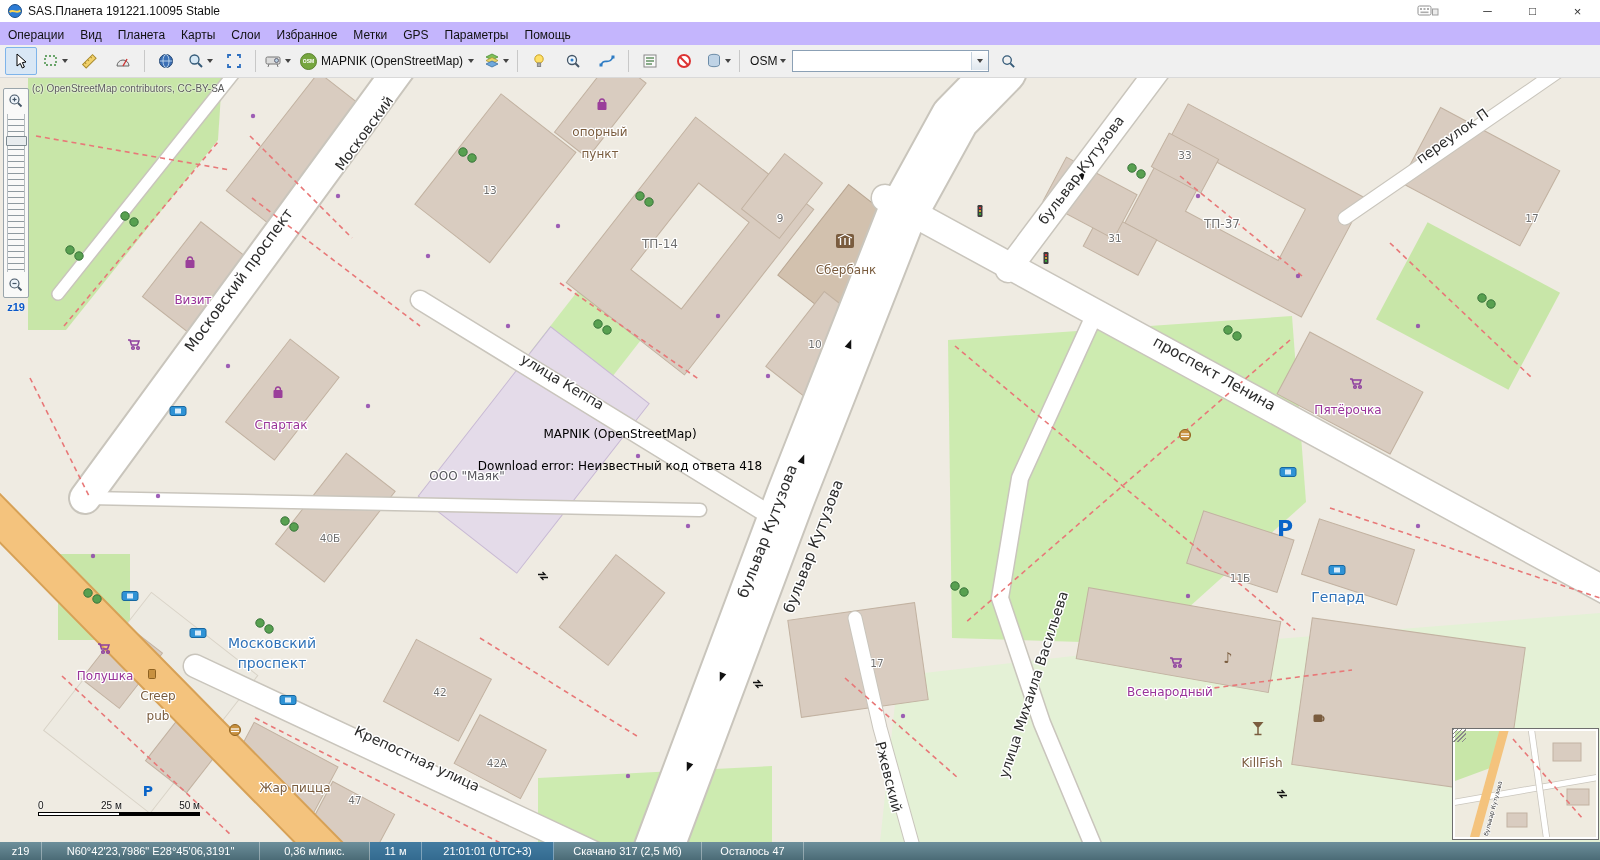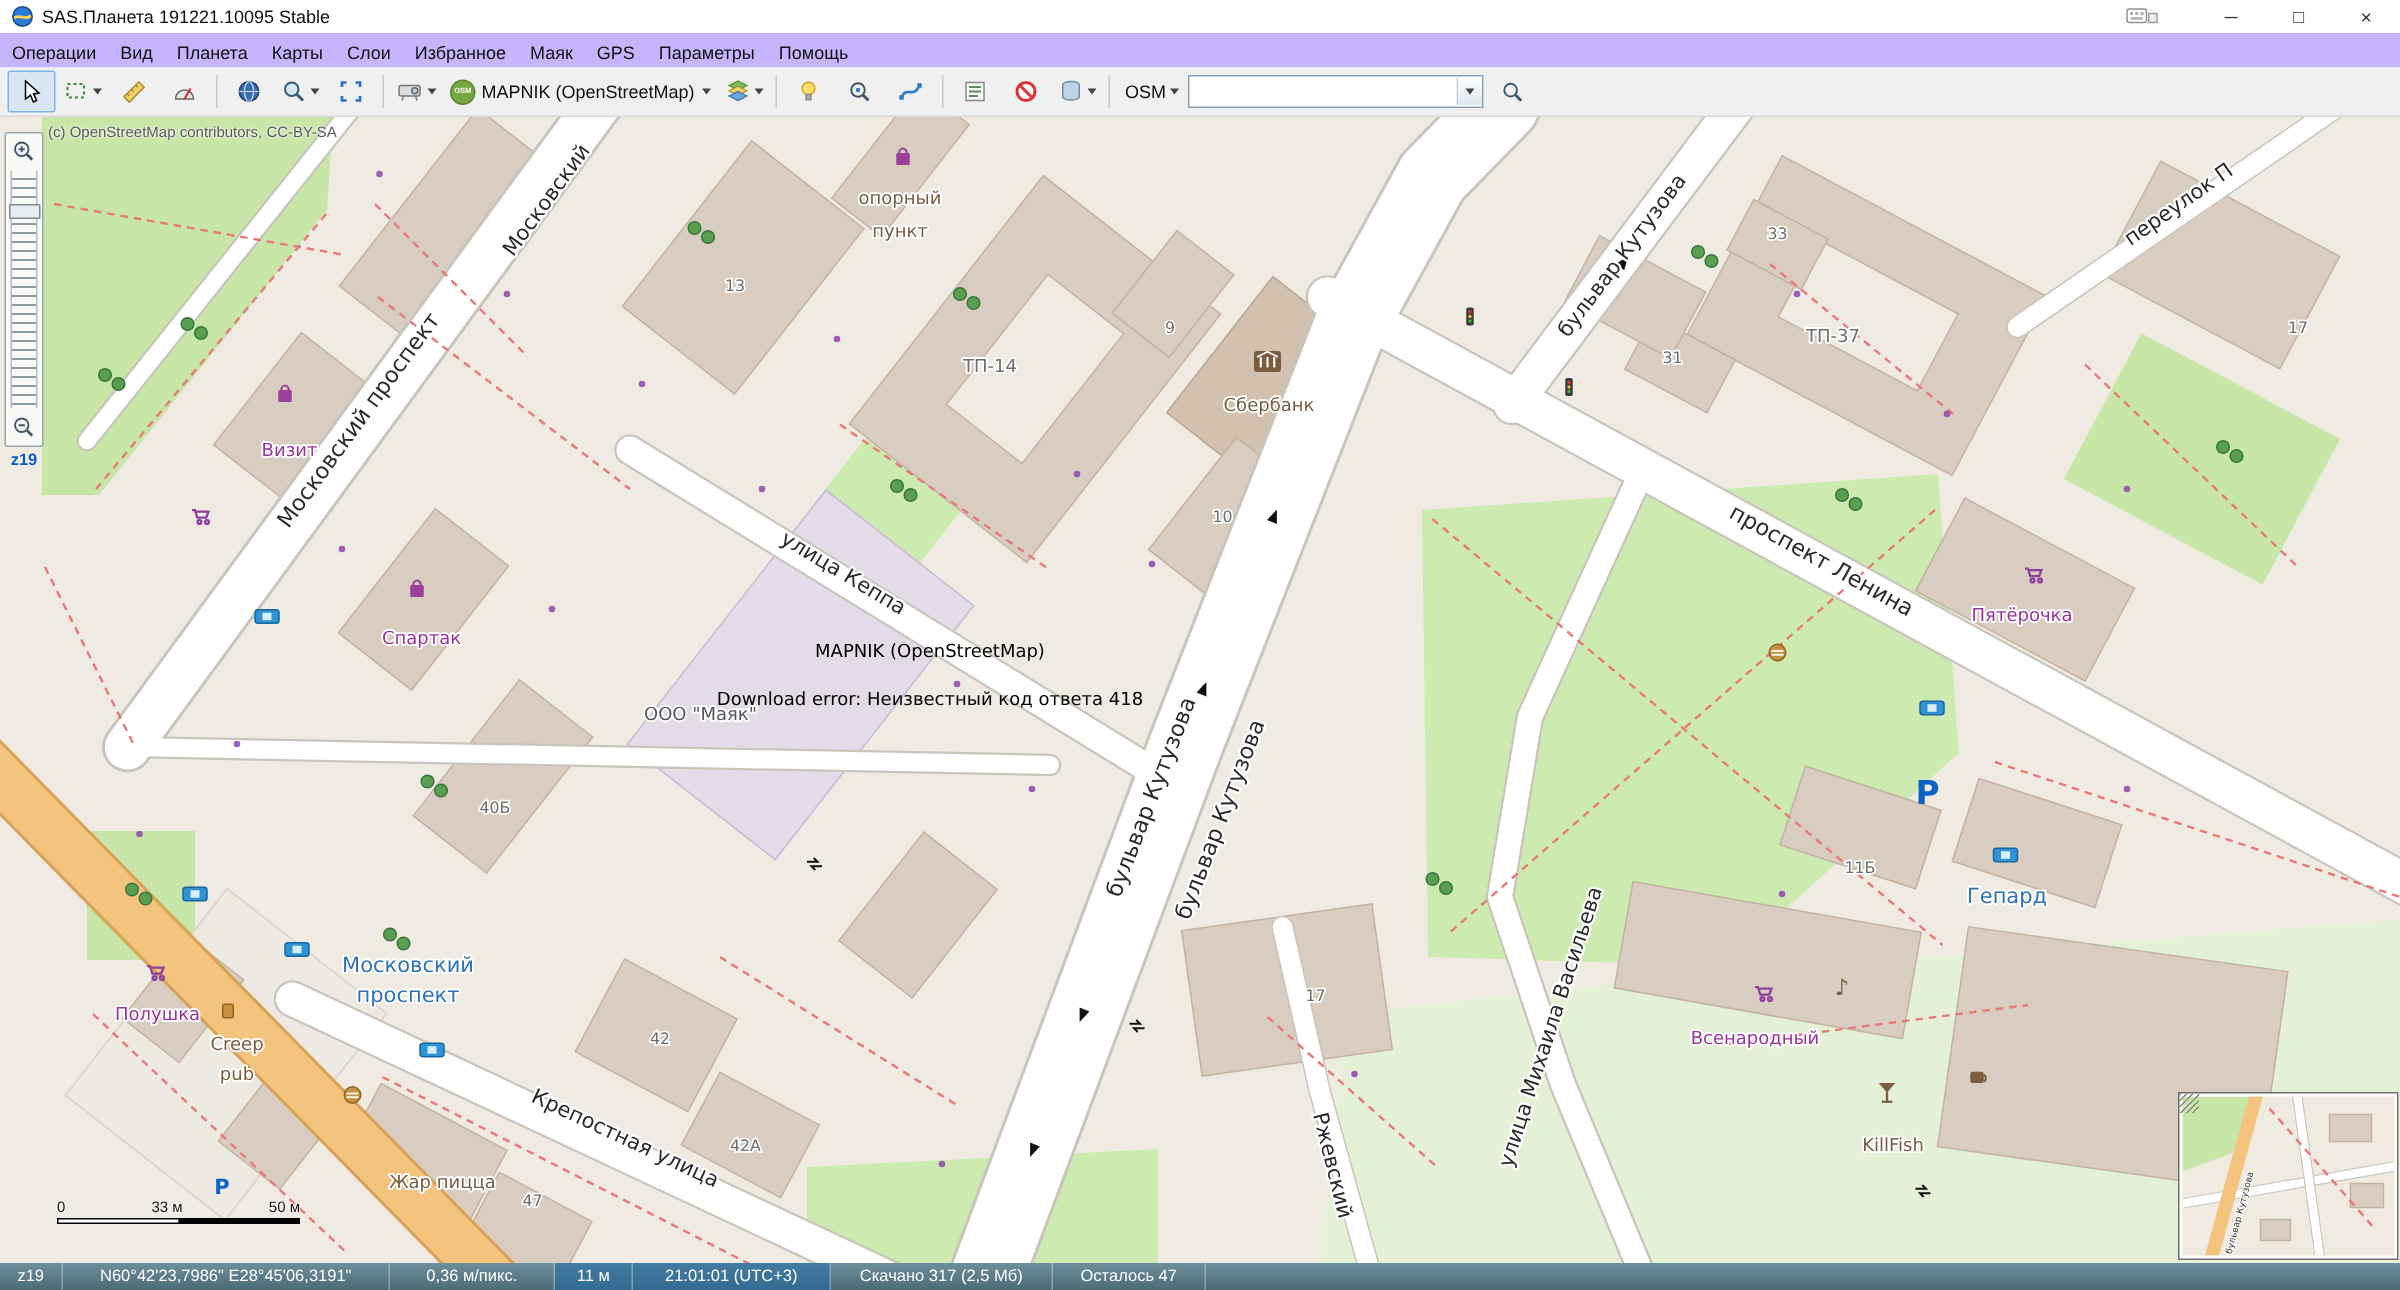--- a/index.html
+++ b/index.html
@@ -143,21 +143,21 @@
     <div class="winbtn close">×</div>
   </div>
 
   <div class="menubar">
     <span class="menu-item">Операции</span>
     <span class="menu-item">Вид</span>
     <span class="menu-item">Планета</span>
     <span class="menu-item">Карты</span>
     <span class="menu-item">Слои</span>
     <span class="menu-item">Избранное</span>
-    <span class="menu-item">Маяк</span>
+    <span class="menu-item">Метки</span>
     <span class="menu-item">GPS</span>
     <span class="menu-item">Параметры</span>
     <span class="menu-item">Помощь</span>
   </div>
 
   <div class="toolbar">
     <div class="tb-btn selected">
       <svg width="16" height="16" viewBox="0 0 16 16">
         <path d="M4 1 L4 13 L7.3 10.4 L9.3 15 L11.4 14 L9.4 9.6 L13 9 Z" fill="#fff" stroke="#000" stroke-width="1"></path>
       </svg>
@@ -741,21 +741,21 @@
             <line x1="4.5" y1="6.5" x2="8.5" y2="6.5" stroke="#456" stroke-width="1.2"></line>
           </svg>
         </div>
       </div>
       <div class="zp-level">z19</div>
     </div>
 
     <div class="scalebar">
       <div class="labels">
         <span>0</span>
-        <span>33 м</span>
+        <span>25 м</span>
         <span>50 м</span>
       </div>
       <div class="bar">
           <div class="a"></div>
           <div class="b"></div>
         </div>
     </div>
 
     <div class="minimap">
       <div class="grip"></div>

